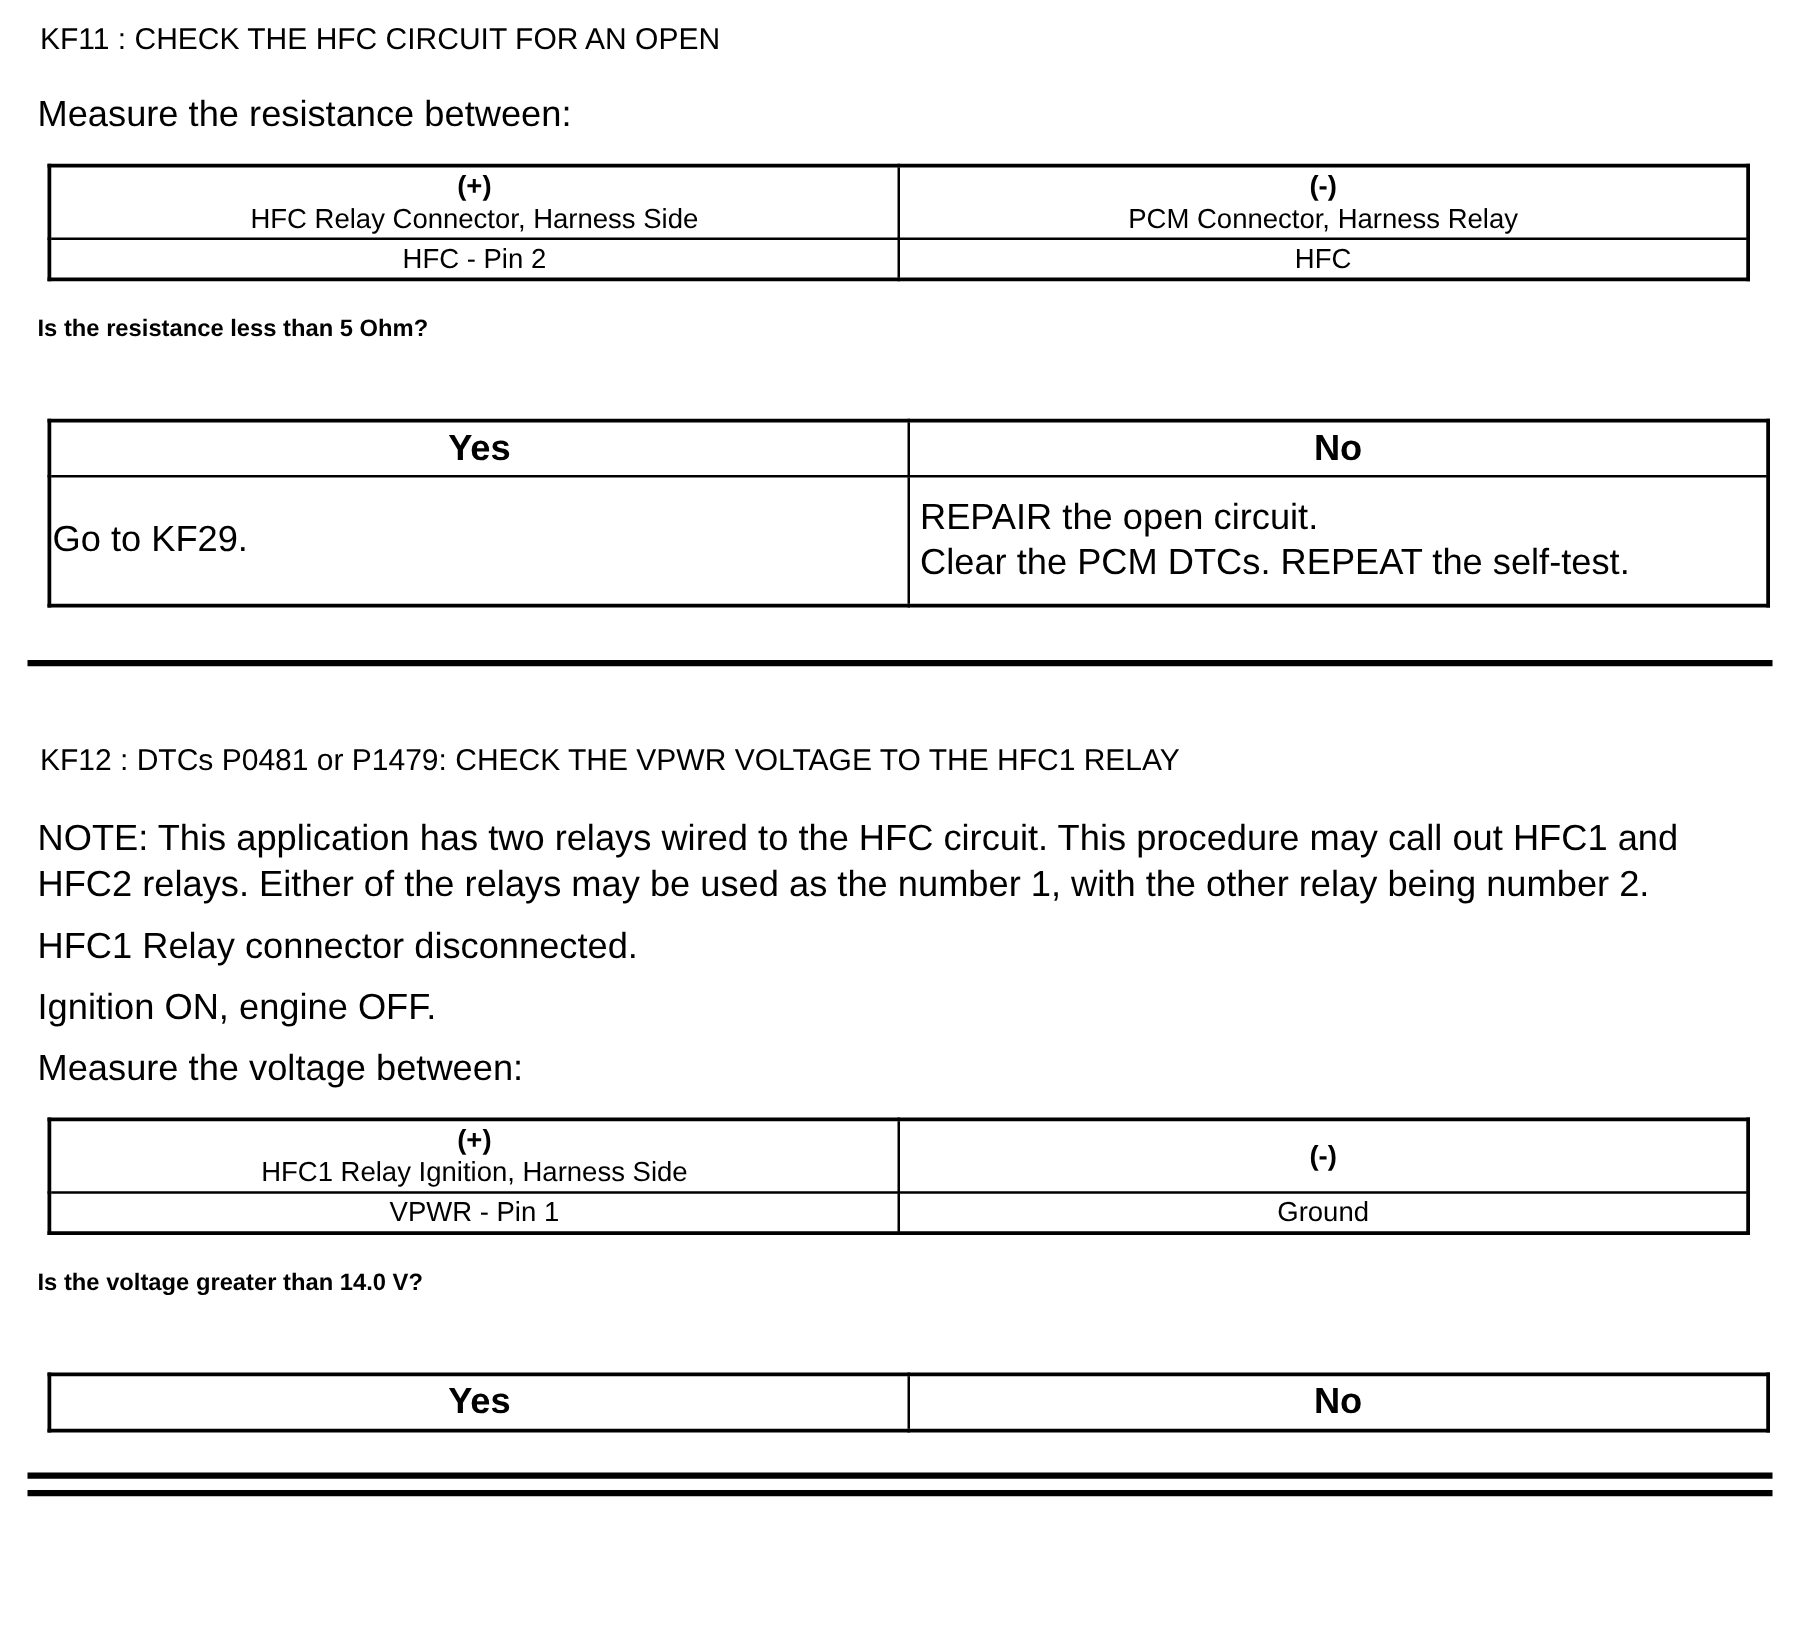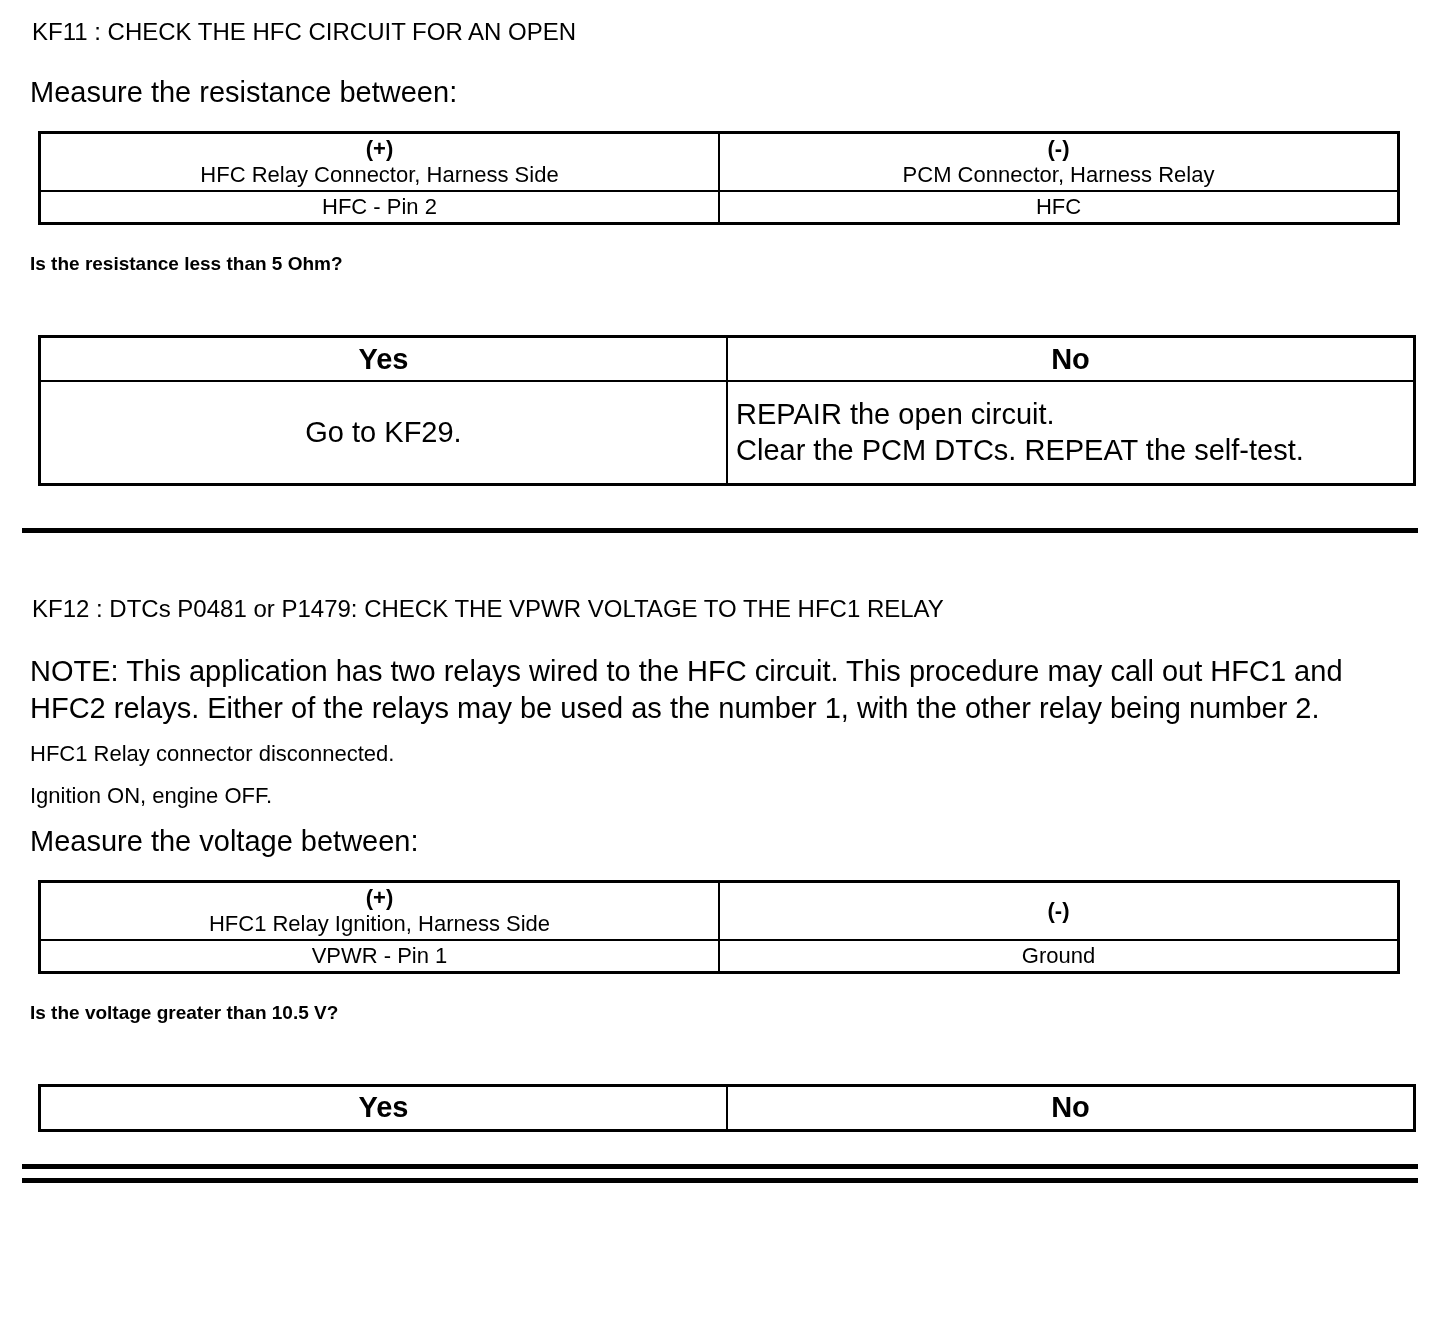--- a/index.html
+++ b/index.html
@@ -11,21 +11,21 @@
   }
   .page { padding: 14px 30px 12px 30px; }
 
   .section-heading {
     font-size: 24px;
     font-weight: normal;
     margin: 4px 0 30px 2px;
   }
   .body-text  { font-size: 29px; margin: 0 0 22px 0; }
   .note-text  { font-size: 29px; line-height: 1.28; margin: 0 0 14px 0; }
-  .step-text  { font-size: 22px; margin: 0 0 16px 0; }
+  .step-text  { font-size: 29px; margin: 0 0 16px 0; }
   .question   { font-size: 19px; font-weight: bold; margin: 0 0 60px 0; }
 
   table.measure {
     width: 1362px;
     margin: 0 0 28px 8px;
     border-collapse: collapse;
     table-layout: fixed;
     border: 3px solid #000;
   }
   table.measure td {
@@ -47,21 +47,21 @@
     border: 3px solid #000;
   }
   table.decision th {
     border: 2px solid #000;
     font-size: 29px;
     font-weight: bold;
     text-align: center;
     height: 40px;
   }
   table.decision td { border: 2px solid #000; font-size: 29px; }
-  td.yes-cell { text-align: center; vertical-align: middle; height: 84px; }
+  td.yes-cell { text-align: left; vertical-align: middle; height: 84px; }
   td.no-cell  { text-align: left; vertical-align: top; padding: 14px 8px; line-height: 1.25; }
 
   .divider { height: 5px; background: #000; margin: 42px -8px 0 -8px; }
   .section-kf12 .section-heading { margin-top: 62px; }
 
   .bottom-rules { margin-top: 32px; }
   .bottom-rules .rule { height: 5px; background: #000; margin: 0 -8px; }
   .bottom-rules .rule + .rule { margin-top: 9px; }
 </style>
 </head>
@@ -136,21 +136,21 @@
             <div></div>
           </td>
         </tr>
         <tr class="pin-row">
           <td>VPWR - Pin 1</td>
           <td>Ground</td>
         </tr>
       </tbody>
     </table>
 
-    <p class="question">Is the voltage greater than 10.5 V?</p>
+    <p class="question">Is the voltage greater than 14.0 V?</p>
 
     <table class="decision">
       <tbody>
         <tr>
           <th>Yes</th>
           <th>No</th>
         </tr>
       </tbody>
     </table>
 

